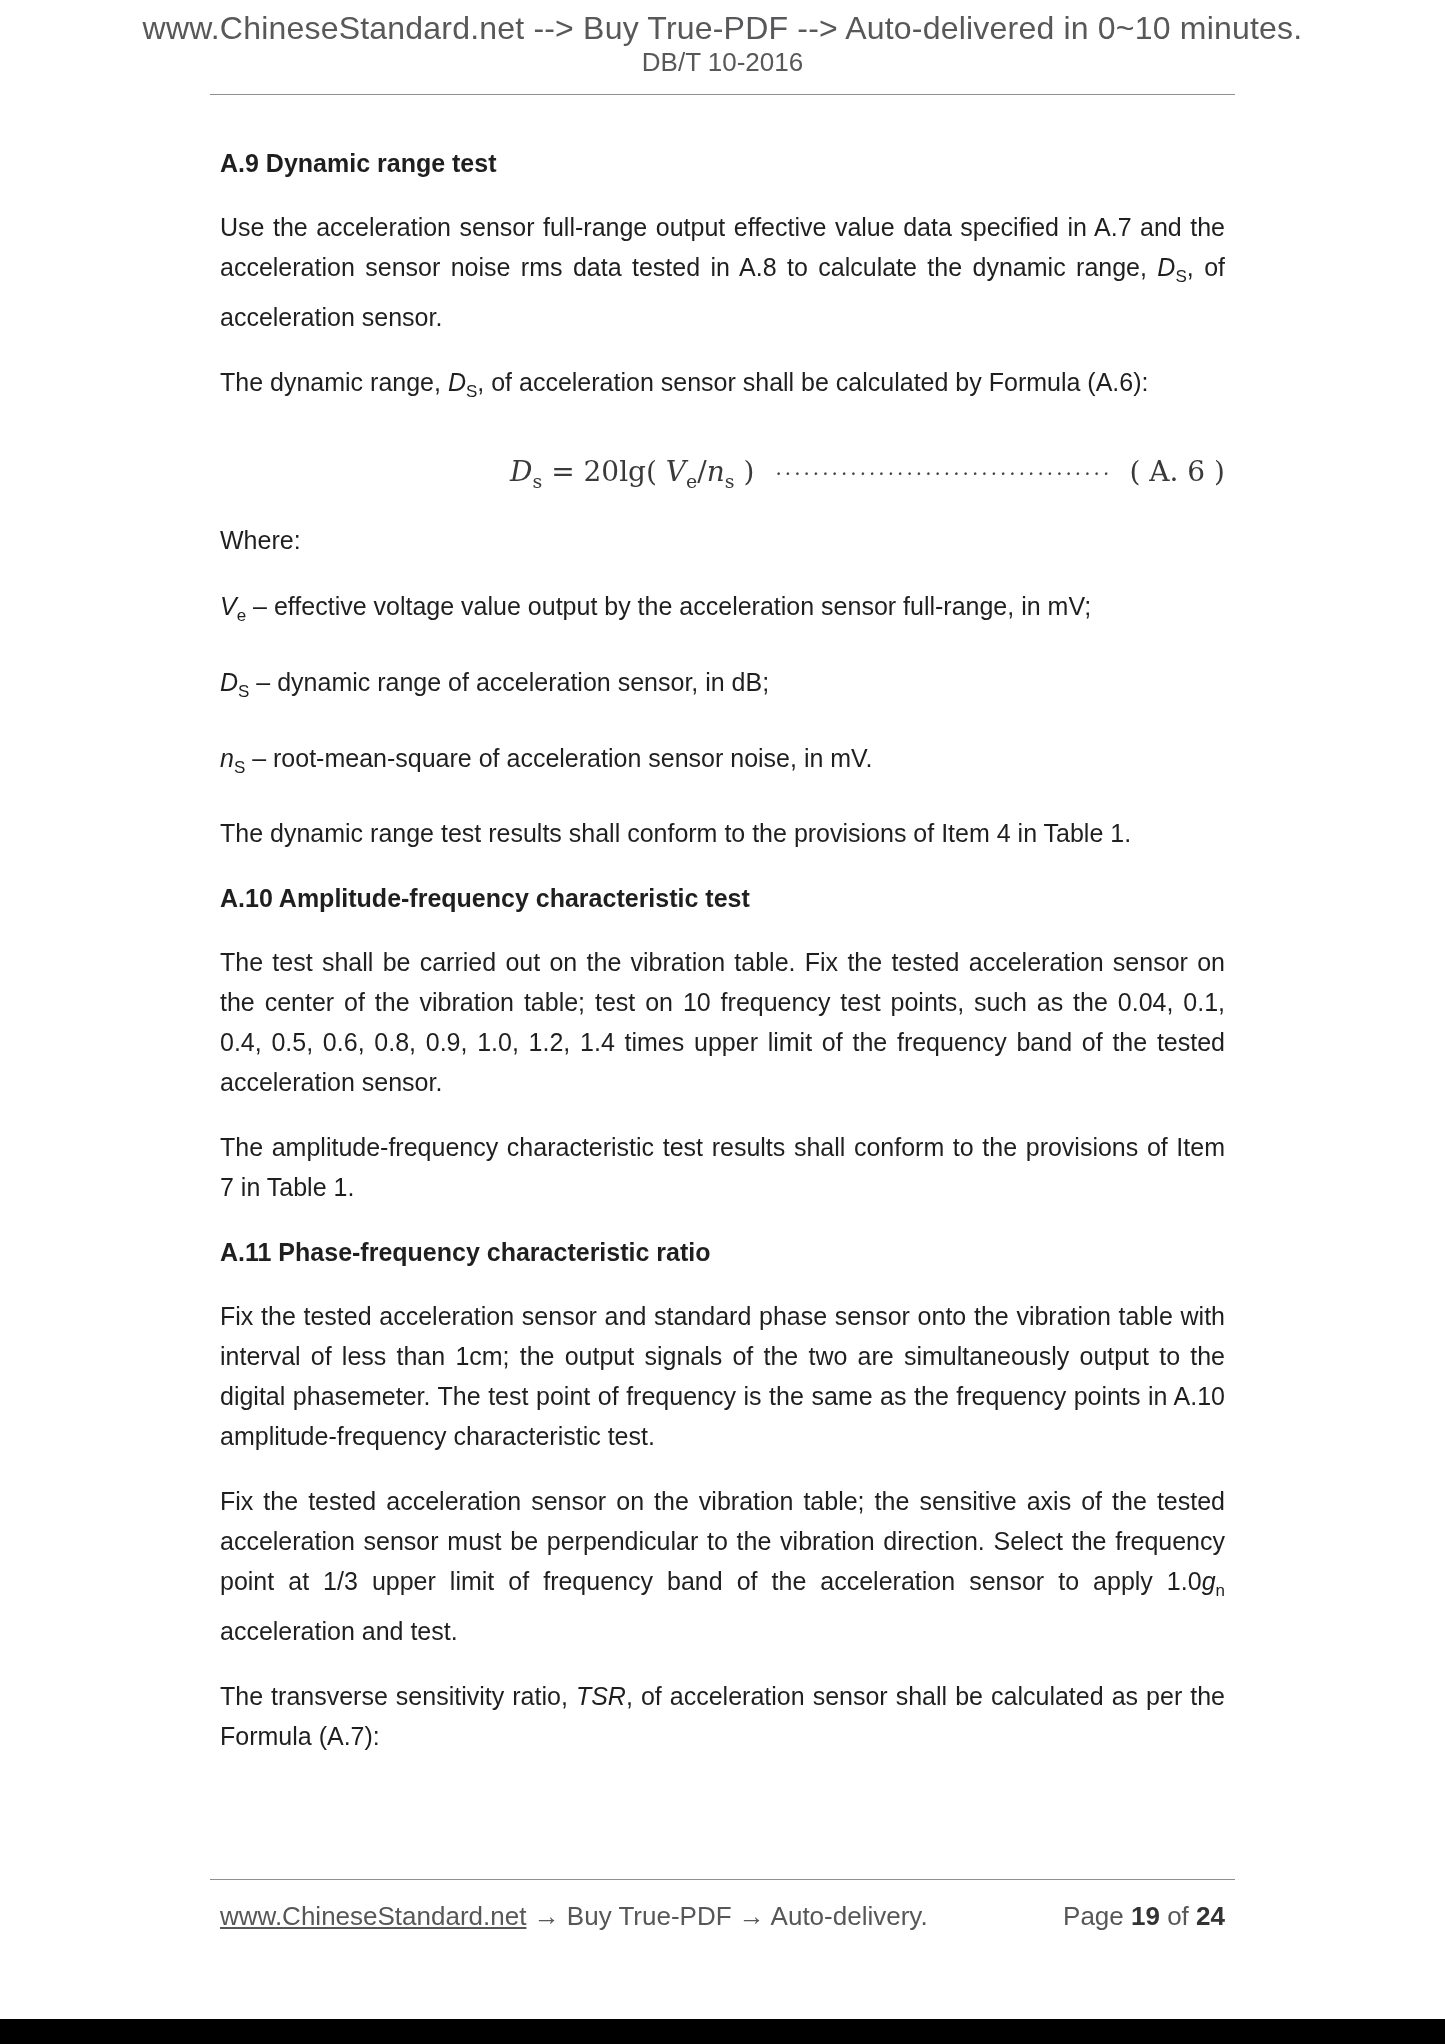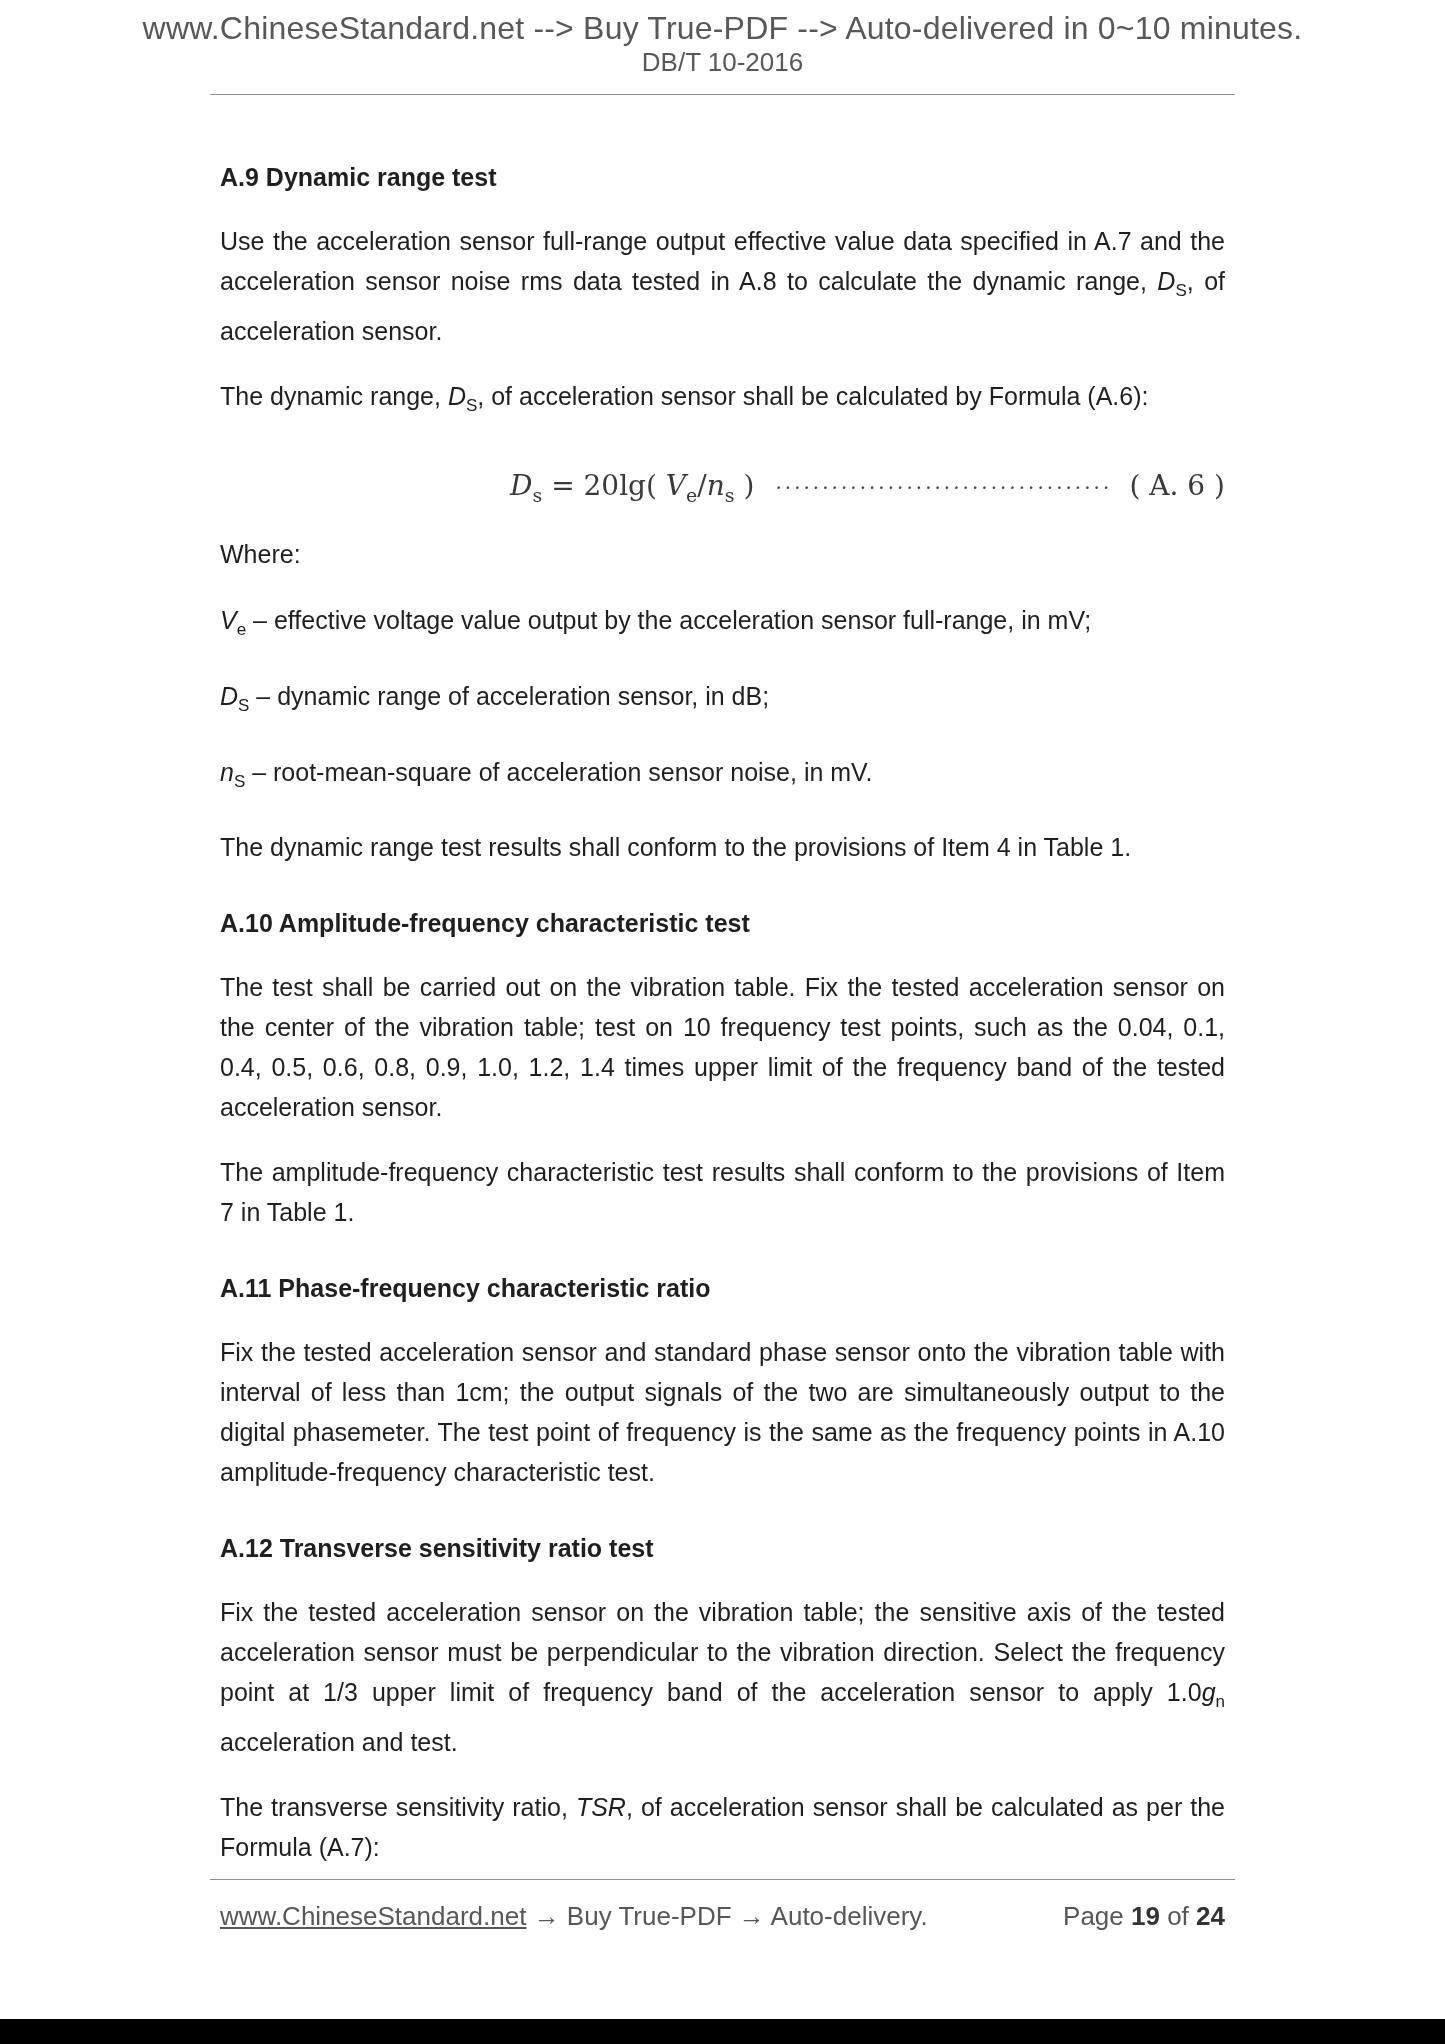--- a/index.html
+++ b/index.html
@@ -32,21 +32,21 @@
   }
   .content {
     margin: 0 220px;
     width: 1005px;
     font-size: 25px;
     line-height: 40px;
     padding-top: 26px;
   }
   .heading {
     font-weight: 700;
-    margin-top: 36px;
+    margin-top: 22px;
   }
   .p {
     margin-top: 24px;
     text-align: justify;
   }
   .def { margin-top: 26px; }
   .where { margin-top: 19px; }
   sub { font-size: 0.68em; }
   i { font-style: italic; }
   .formula {
@@ -140,21 +140,20 @@
     <div class="heading">A.10 Amplitude-frequency characteristic test</div>
 
     <p class="p">The test shall be carried out on the vibration table. Fix the tested acceleration sensor on the center of the vibration table; test on 10 frequency test points, such as the 0.04, 0.1, 0.4, 0.5, 0.6, 0.8, 0.9, 1.0, 1.2, 1.4 times upper limit of the frequency band of the tested acceleration sensor.</p>
 
     <p class="p">The amplitude-frequency characteristic test results shall conform to the provisions of Item 7 in Table 1.</p>
 
     <div class="heading">A.11 Phase-frequency characteristic ratio</div>
 
     <p class="p">Fix the tested acceleration sensor and standard phase sensor onto the vibration table with interval of less than 1cm; the output signals of the two are simultaneously output to the digital phasemeter. The test point of frequency is the same as the frequency points in A.10 amplitude-frequency characteristic test.</p>
 
-    <div class="heading">A.12 Transverse sensitivity ratio test</div>
 
     <p class="p">Fix the tested acceleration sensor on the vibration table; the sensitive axis of the tested acceleration sensor must be perpendicular to the vibration direction. Select the frequency point at 1/3 upper limit of frequency band of the acceleration sensor to apply 1.0<i>g</i><sub>n</sub> acceleration and test.</p>
 
     <p class="p">The transverse sensitivity ratio, <i>TSR</i>, of acceleration sensor shall be calculated as per the Formula (A.7):</p>
 
   </div>
 
   <hr class="footer-rule">
 
   <div class="footer">

